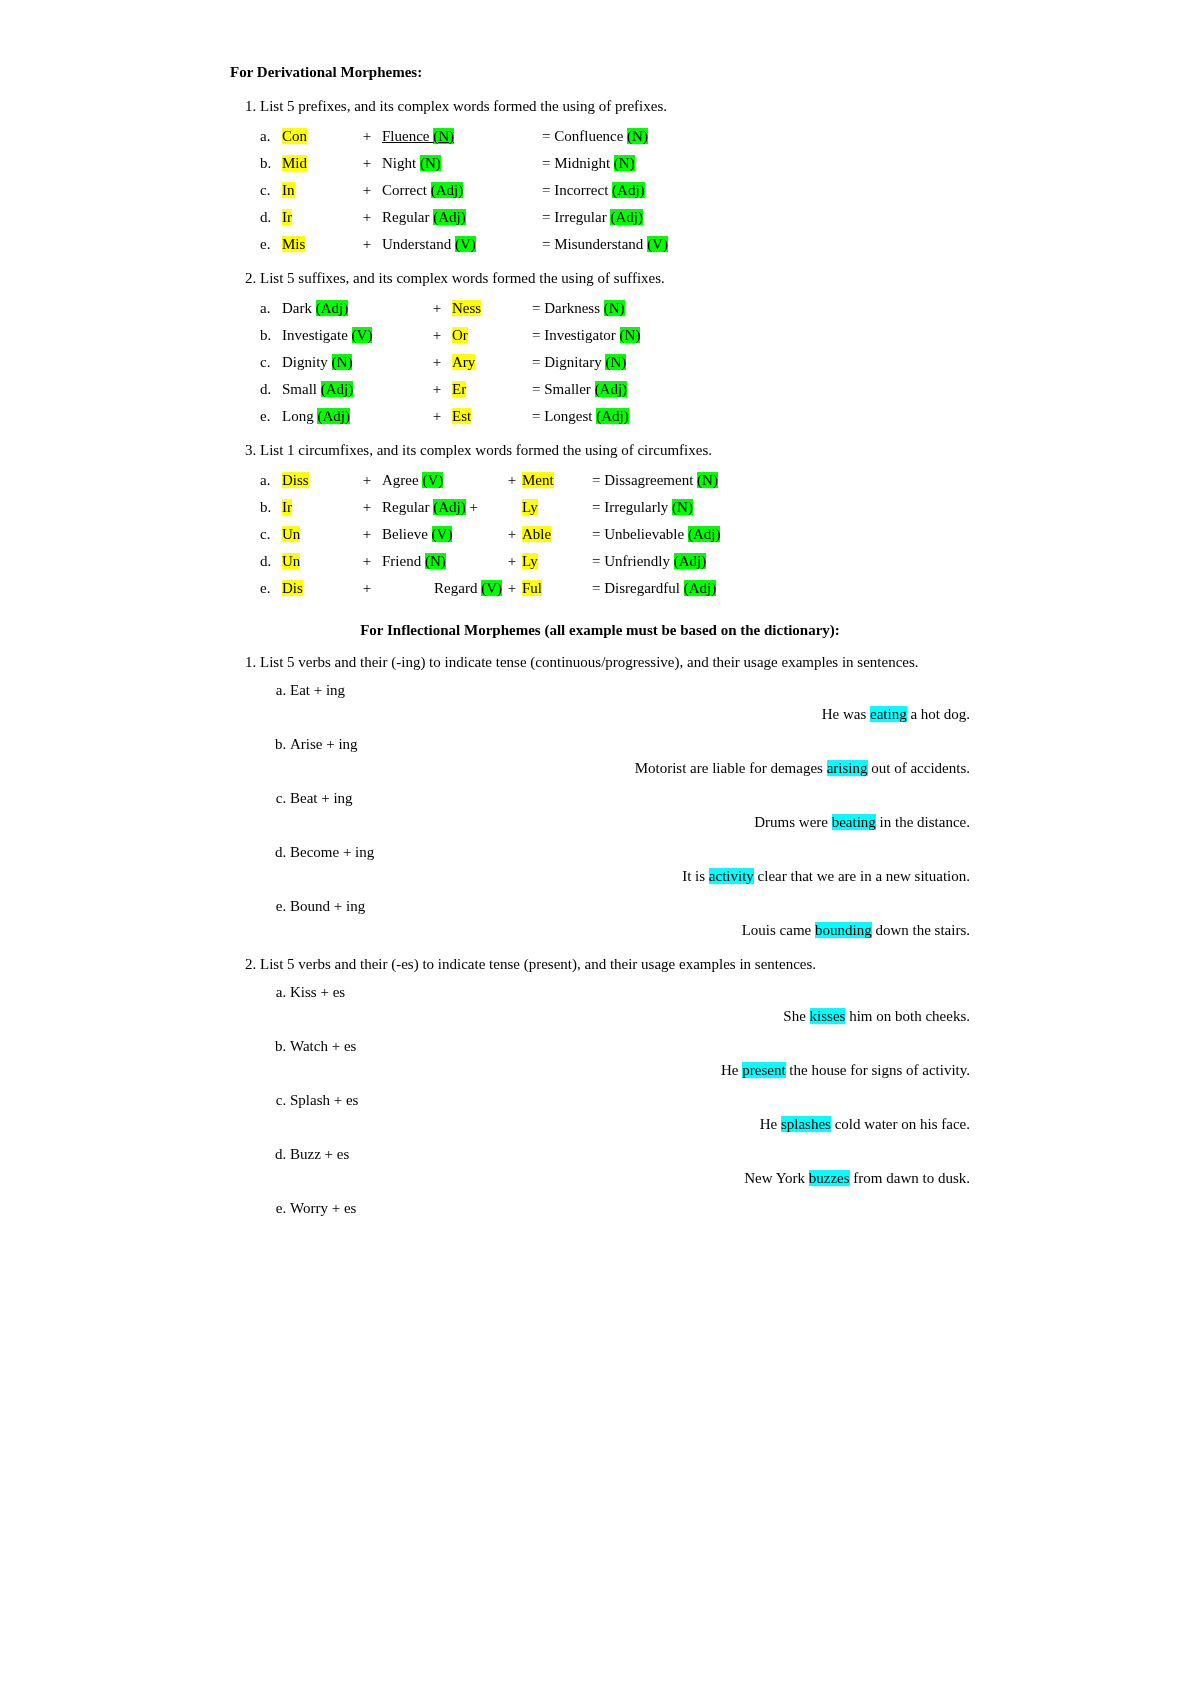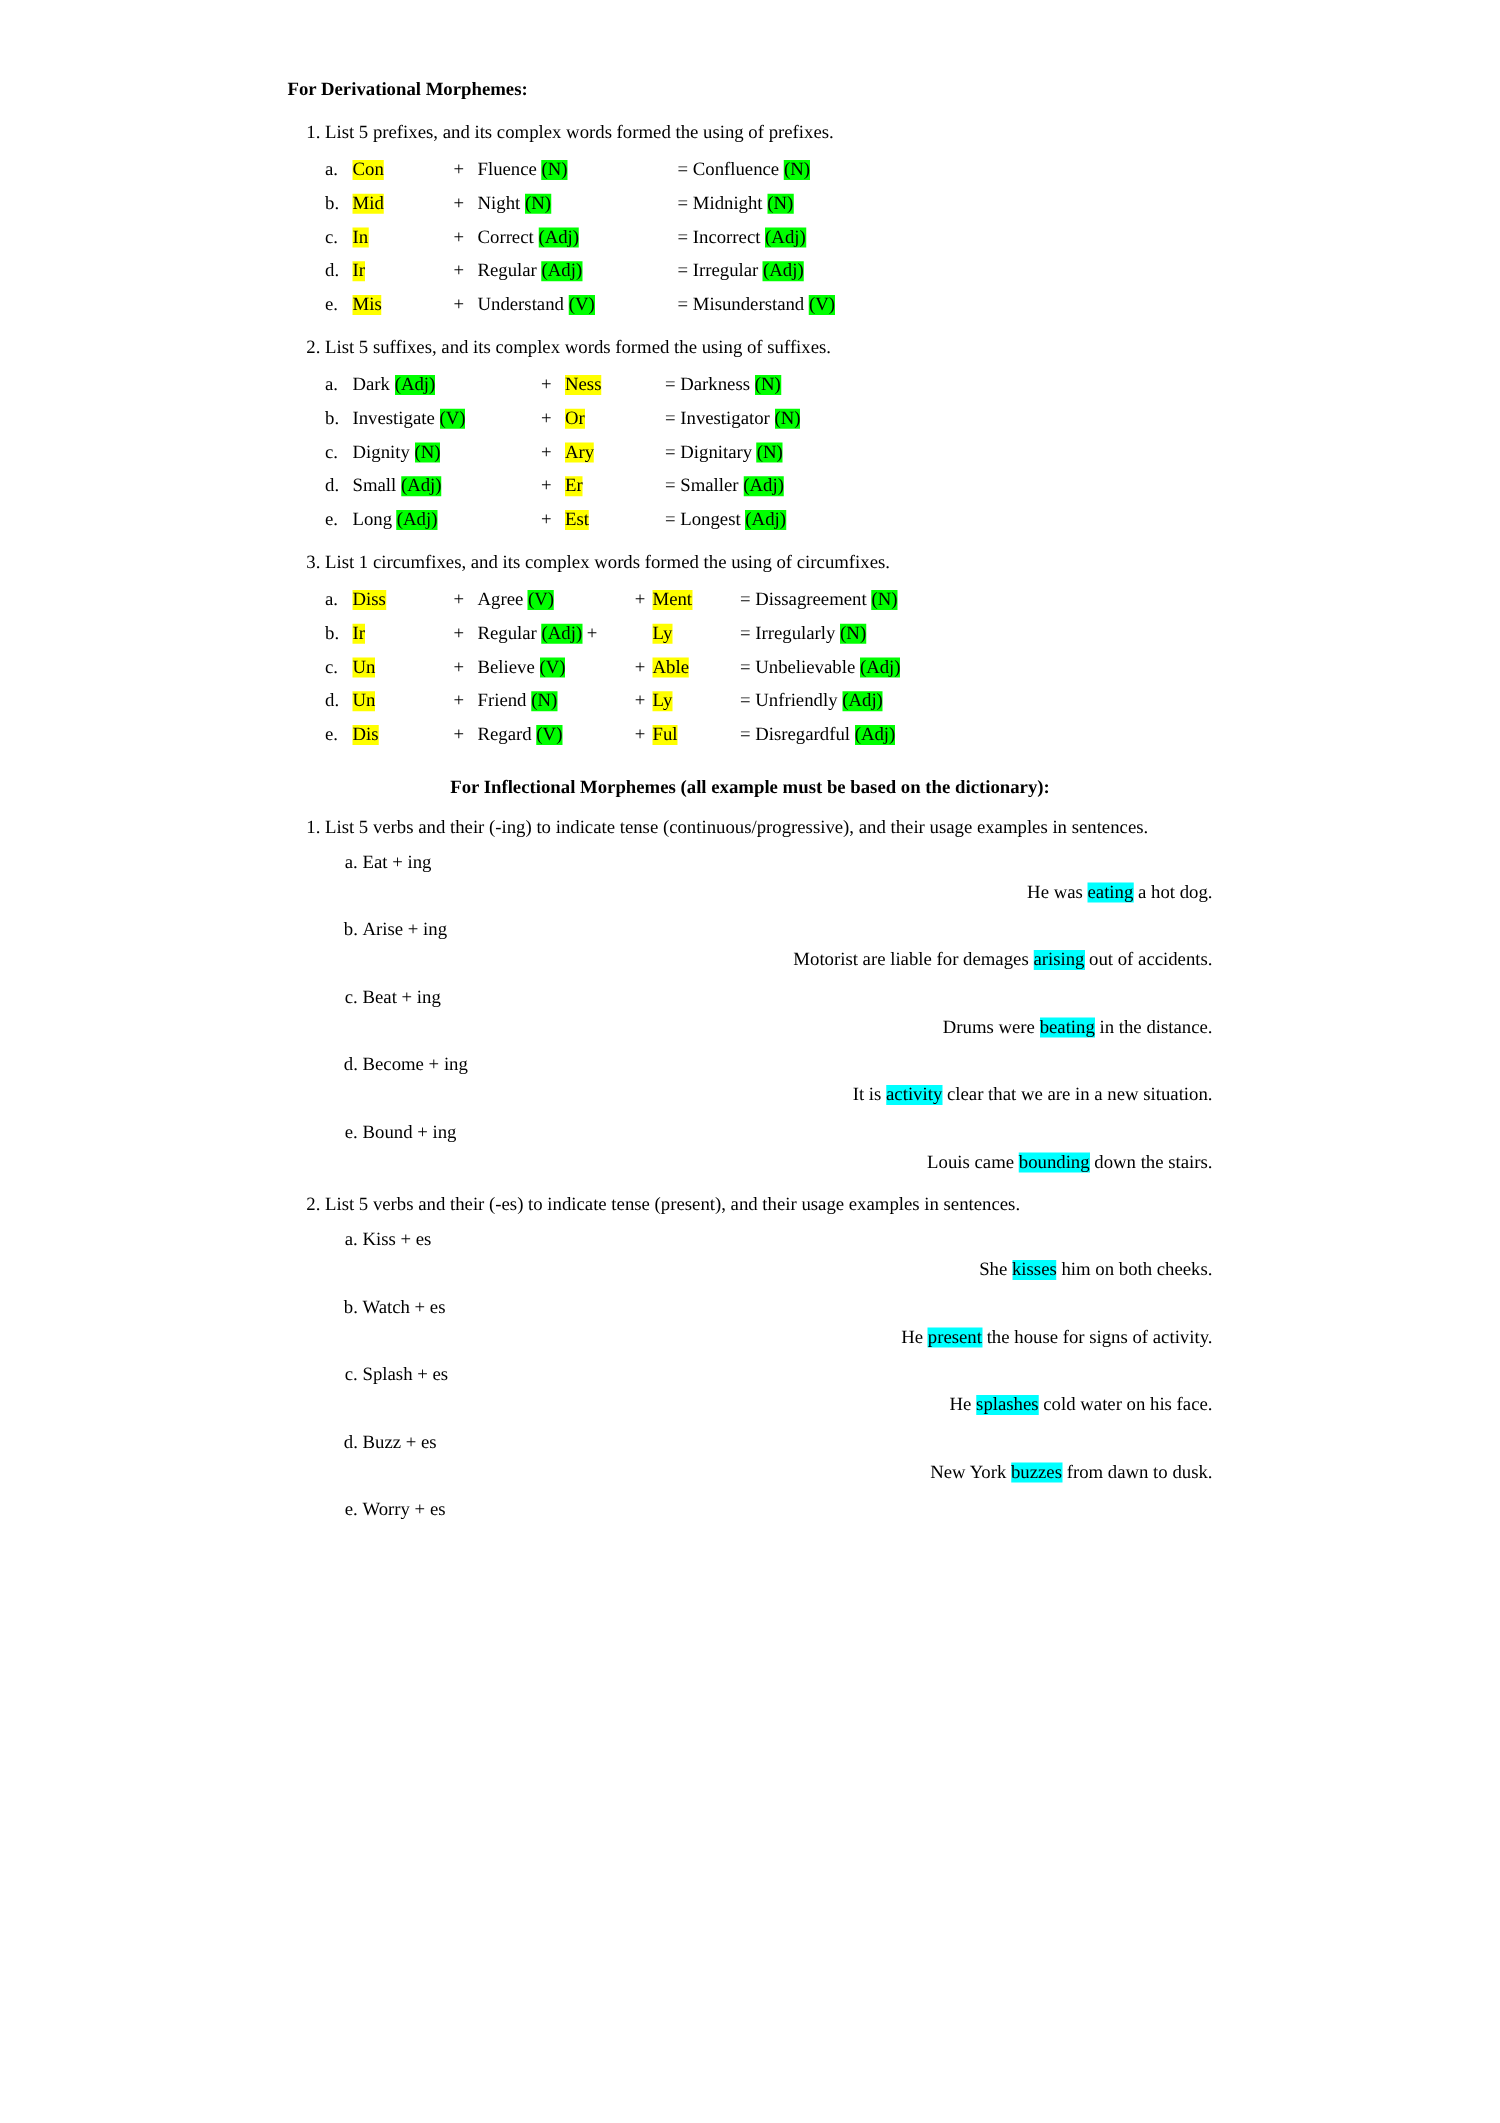--- a/index.html
+++ b/index.html
@@ -65,21 +65,21 @@
     <ol class="main-list">
 
       <li>
         <span>List 5 prefixes, and its complex words formed the using of prefixes.</span>
         <div style="margin-top:6px;">
 
           <div style="display:flex; align-items:center; margin-bottom:3px;">
             <span style="width:22px;">a.</span>
             <span style="width:70px;"><span class="highlight-yellow">Con</span></span>
             <span style="width:30px; text-align:center;">+</span>
-            <span style="width:160px;">Fluence <span class="highlight-green">(N)</span></span>
+            <span style="width:160px;text-decoration:underline;">Fluence <span class="highlight-green">(N)</span></span>
             <span style="width:180px;">= Confluence <span class="highlight-green">(N)</span></span>
           </div>
 
           <div style="display:flex; align-items:center; margin-bottom:3px;">
             <span style="width:22px;">b.</span>
             <span style="width:70px;"><span class="highlight-yellow">Mid</span></span>
             <span style="width:30px; text-align:center;">+</span>
             <span style="width:160px;">Night <span class="highlight-green">(N)</span></span>
             <span style="width:180px;">= Midnight <span class="highlight-green">(N)</span></span>
           </div>
@@ -197,21 +197,21 @@
             <span style="width:120px;">Friend <span class="highlight-green">(N)</span></span>
             <span style="width:20px; text-align:center;">+</span>
             <span style="width:70px;"><span class="highlight-yellow">Ly</span></span>
             <span>= Unfriendly <span class="highlight-green">(Adj)</span></span>
           </div>
 
           <div style="display:flex; align-items:center; margin-bottom:3px;">
             <span style="width:22px;">e.</span>
             <span style="width:70px;"><span class="highlight-yellow">Dis</span></span>
             <span style="width:30px; text-align:center;">+</span>
-            <span style="width:120px;">Regard <span class="highlight-green">(V)</span></span>
+            <span style="width:120px;text-align:right;">Regard <span class="highlight-green">(V)</span></span>
             <span style="width:20px; text-align:center;">+</span>
             <span style="width:70px;"><span class="highlight-yellow">Ful</span></span>
             <span>= Disregardful <span class="highlight-green">(Adj)</span></span>
           </div>
         </div>
       </li>
     </ol>
   </div>
 
   <div class="inflectional-section">

